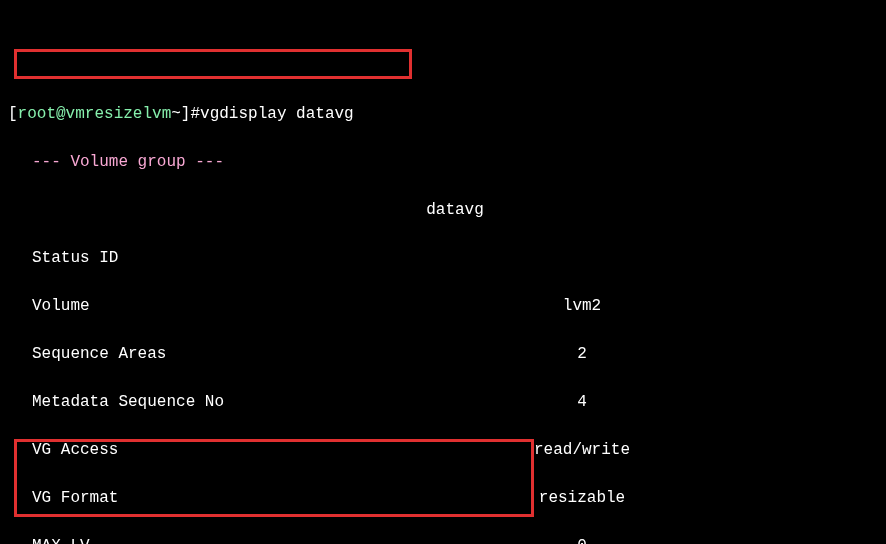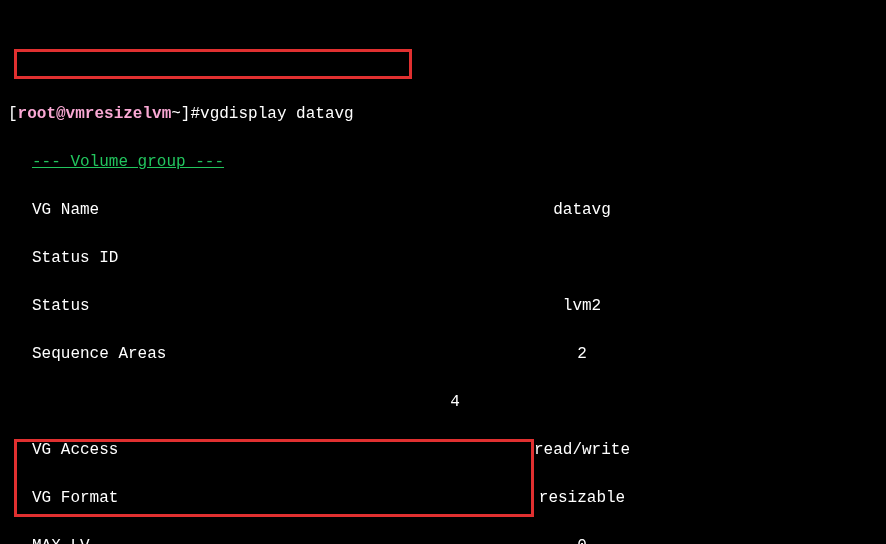--- a/index.html
+++ b/index.html
@@ -12,21 +12,21 @@
       font-family: 'Courier New', Consolas, monospace;
       font-size: 16px;
       line-height: 24px;
       color: #fff;
       width: 886px;
       height: 544px;
       padding: 6px 8px;
       white-space: pre;
       overflow: hidden;
     }
-    .prompt-user { color: #f9a8d4; font-weight: bold; }
+    .prompt-user { color: #86efac; }
     .prompt-bracket { color: #fff; }
     .row {
       display: flex;
       height: 24px;
     }
     .indent {
       width: 24px;
       flex-shrink: 0;
     }
     .label {
@@ -47,36 +47,35 @@
       width: 398px;
       height: 30px;
     }
     .box2 {
       left: 14px;
       top: 439px;
       width: 520px;
       height: 78px;
     }
     .section-header {
-      color: #22c55e;
-      text-decoration: underline;
+      color: #f9a8d4;
     }
   </style>
 </head>
 <body>
 
 
 
 <div class="row"><span class="prompt-bracket">[</span><span class="prompt-user">root@vmresizelvm</span> <span>~</span><span class="prompt-bracket">]</span><span>#</span> <span>vgdisplay datavg</span></div>
 <div class="row"><span class="indent"></span><span class="section-header">--- Volume group ---</span></div>
-<div class="row"><span class="indent"></span><span class="label">VG Name</span><span class="value">datavg</span></div>
+<div class="row"><span class="indent"></span><span class="value">datavg</span></div>
 <div class="row"><span class="indent"></span><span class="label">Status ID</span><span class="value"></span></div>
-<div class="row"><span class="indent"></span><span class="label">Status</span><span class="value">lvm2</span></div>
+<div class="row"><span class="indent"></span><span class="label">Volume</span><span class="value">lvm2</span></div>
 <div class="row"><span class="indent"></span><span class="label">Sequence Areas</span><span class="value">2</span></div>
-<div class="row"><span class="indent"></span><span class="value">4</span></div>
+<div class="row"><span class="indent"></span><span class="label">Metadata Sequence No</span><span class="value">4</span></div>
 <div class="row"><span class="indent"></span><span class="label">VG Access</span><span class="value">read/write</span></div>
 <div class="row"><span class="indent"></span><span class="label">VG Format</span><span class="value">resizable</span></div>
 <div class="row"><span class="indent"></span><span class="label">MAX LV</span><span class="value">0</span></div>
 
 
 
 
 
 
 

